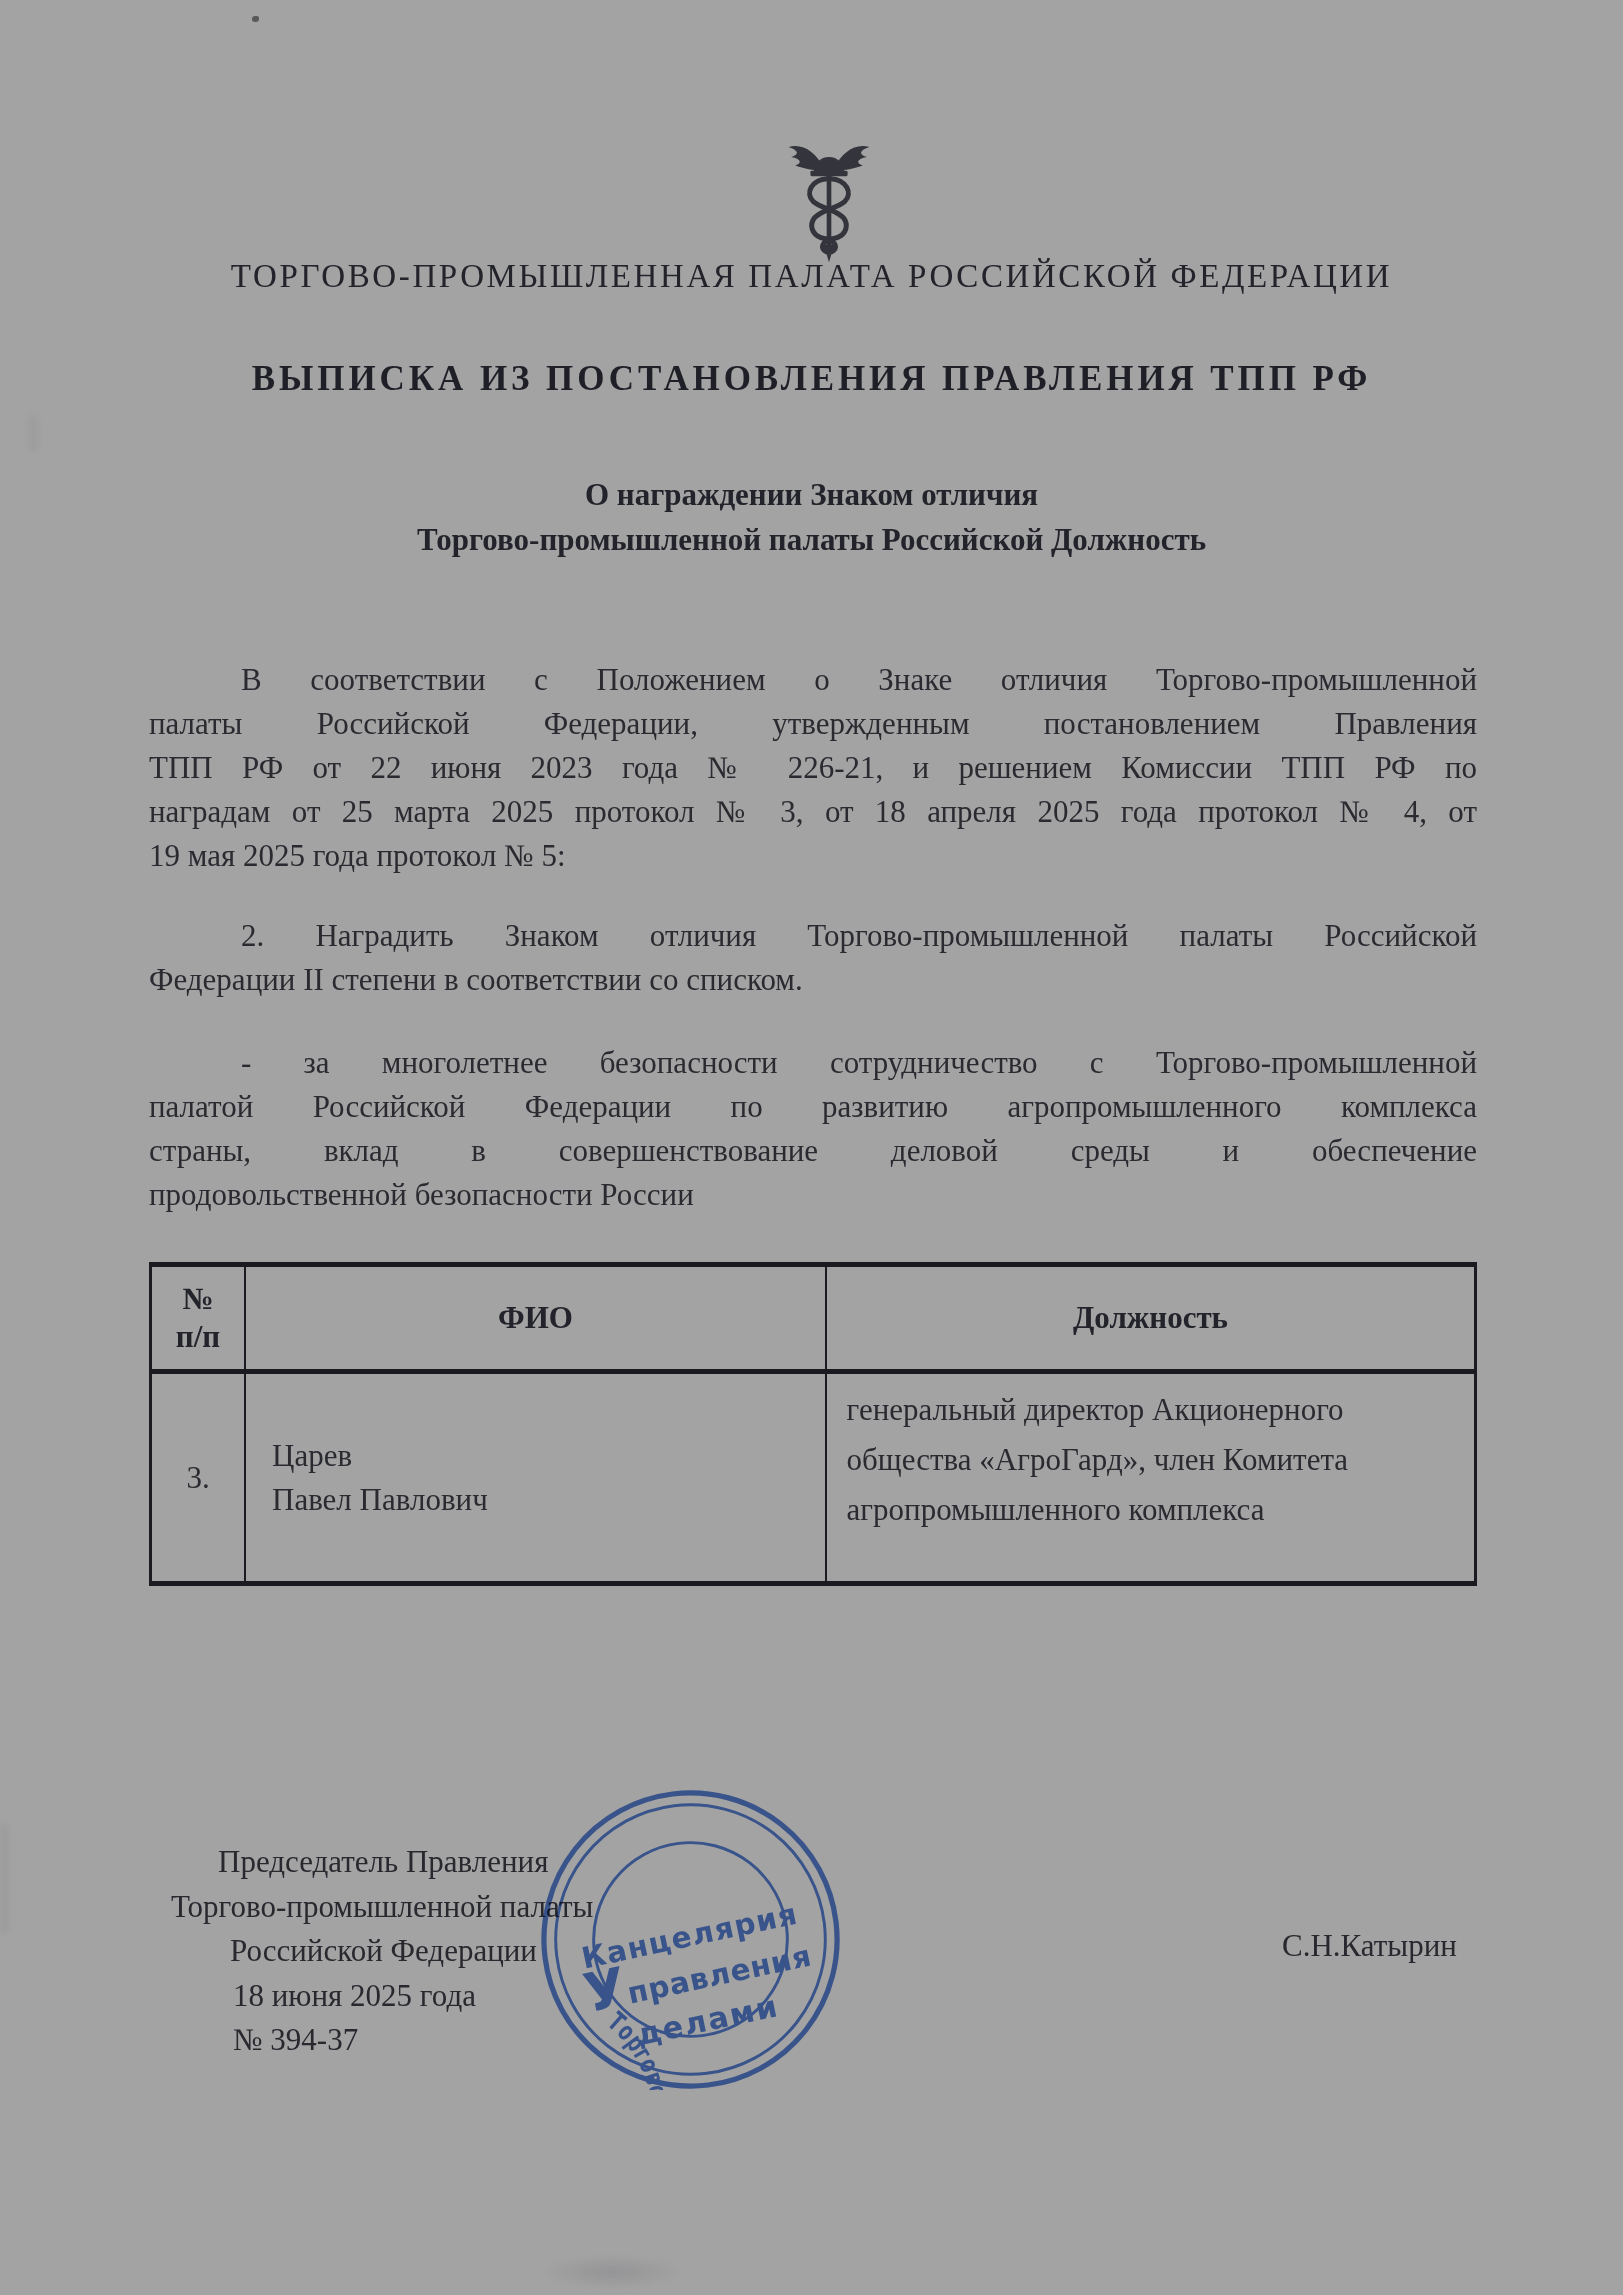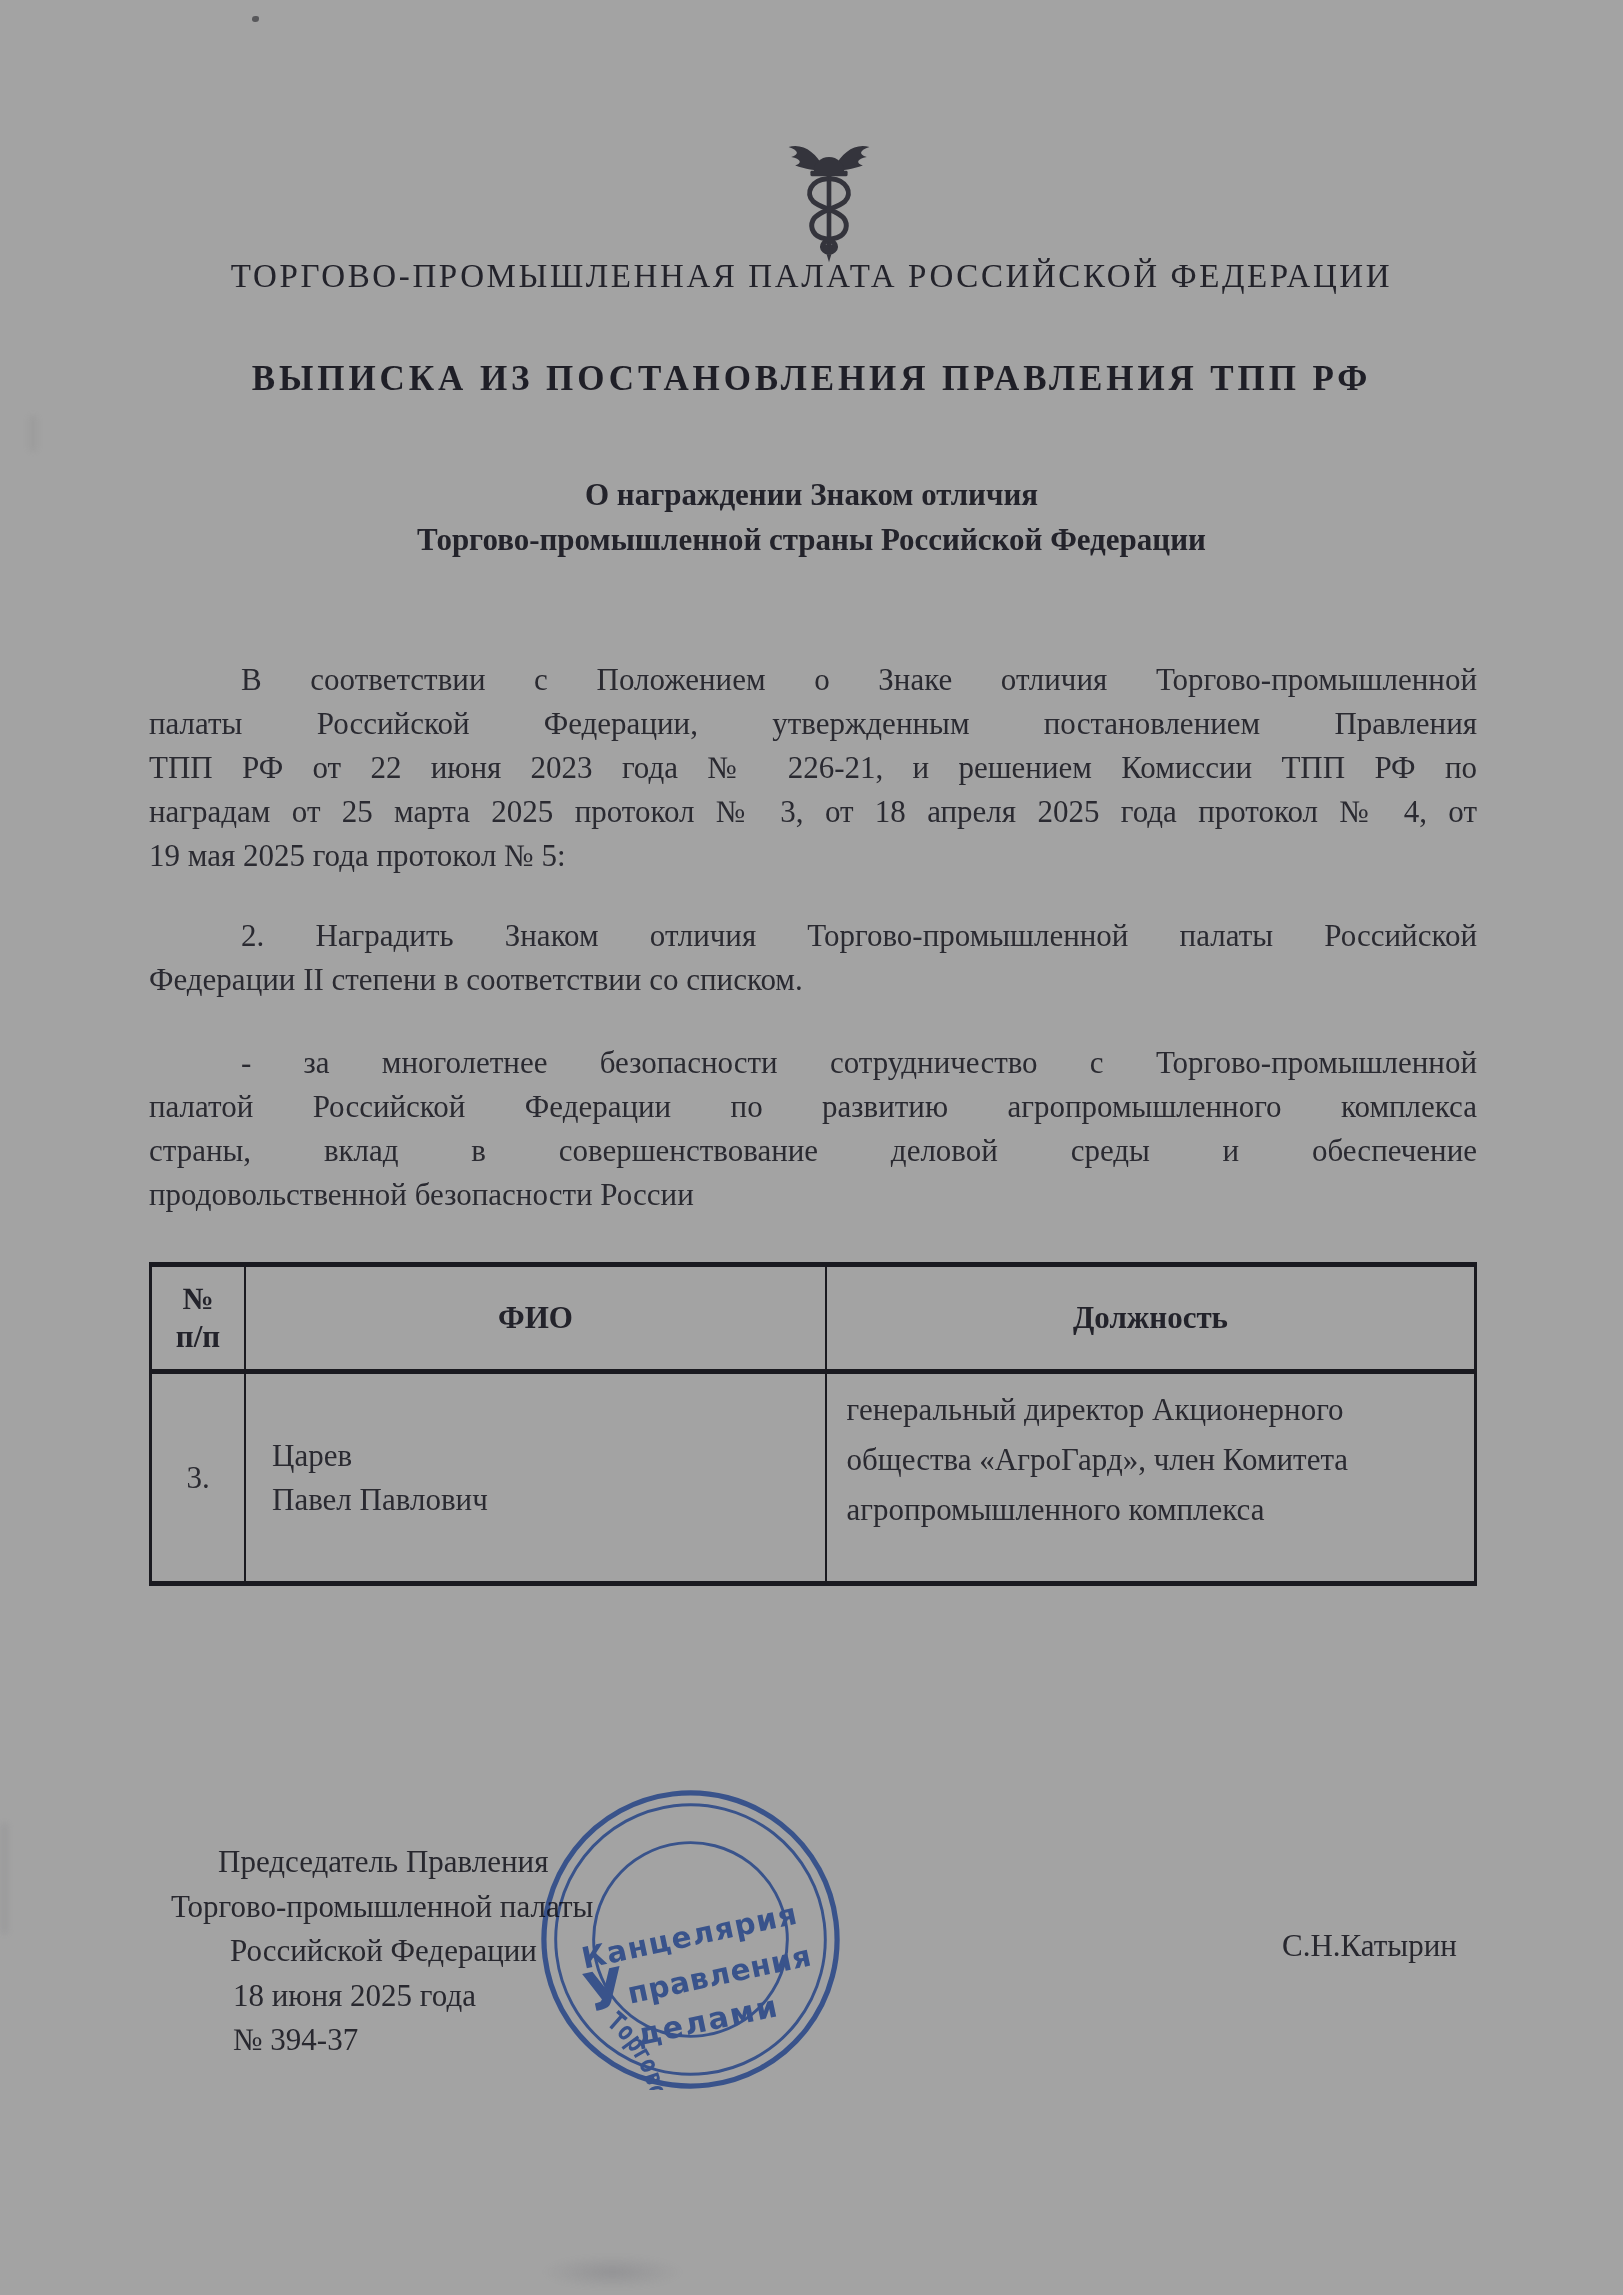--- a/index.html
+++ b/index.html
@@ -115,21 +115,21 @@
 
       <path d="M67,63 C43,65 34,85 46,97 C58,108 86,111 94,125 C100,138 92,151 77,153 C63,155 56,164 63,171 C68,176 76,173 74,166"></path>
 
       <path d="M73,63 C97,65 106,85 94,97 C82,108 54,111 46,125 C40,138 48,151 63,153 C77,155 84,164 77,171 C72,176 64,173 66,166"></path>
     </g>
   </svg>
 
   <div class="org-name">ТОРГОВО-ПРОМЫШЛЕННАЯ ПАЛАТА РОССИЙСКОЙ ФЕДЕРАЦИИ</div>
   <div class="doc-title">ВЫПИСКА ИЗ ПОСТАНОВЛЕНИЯ ПРАВЛЕНИЯ ТПП РФ</div>
   <div class="subject s1">О награждении Знаком отличия</div>
-  <div class="subject s2">Торгово-промышленной страны Российской Федерации</div>
+  <div class="subject s2">Торгово-промышленной палаты Российской Должность</div>
 
   <div class="para p1">
     <div class="line indent">В соответствии с Положением о Знаке отличия Торгово-промышленной</div>
     <div class="line">палаты Российской Федерации, утвержденным постановлением Правления</div>
     <div class="line">ТПП РФ от 22 июня 2023 года № 226-21, и решением Комиссии ТПП РФ по</div>
     <div class="line">наградам от 25 марта 2025 протокол № 3, от 18 апреля 2025 года протокол № 4, от</div>
     <div class="line last">19 мая 2025 года протокол № 5:</div>
   </div>
 
   <div class="para p2">

